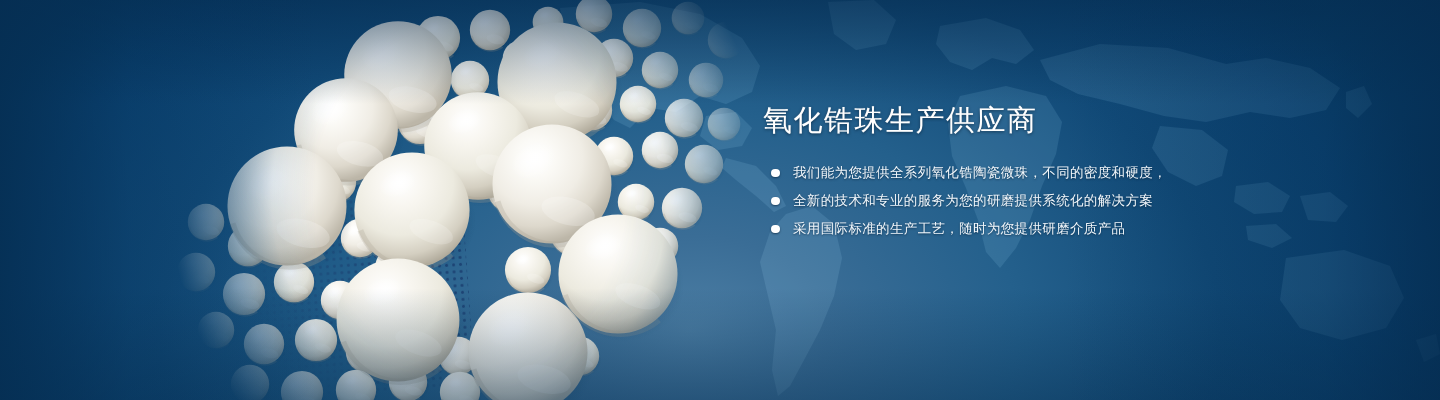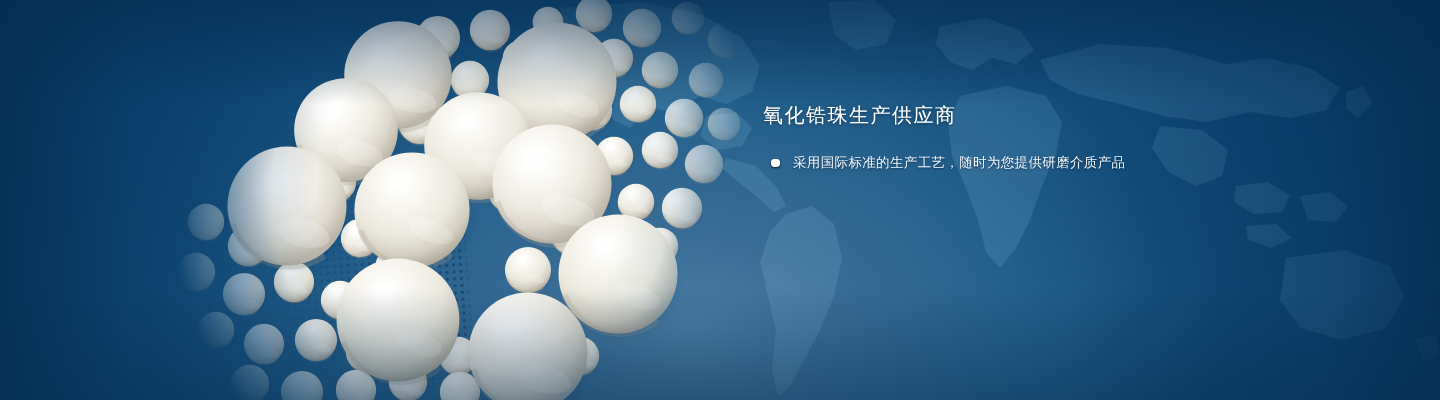--- a/index.html
+++ b/index.html
@@ -64,21 +64,21 @@
   }
   .beads svg{ width:760px; height:400px; display:block; }
 
   
   .copy{
     position:absolute;
     left:763px; top:104px;
     width:470px;
   }
   .title{
-    font-size:20px;
+    font-size:29px;
     line-height:1.15;
     font-weight:400;
     color:#ffffff;
     letter-spacing:1.5px;
     text-shadow:0 1px 3px rgba(2,24,46,.65), 0 0 1px rgba(255,255,255,.35);
     white-space:nowrap;
   }
   .bullets{
     margin-top:25px;
     list-style:none;
@@ -283,22 +283,27 @@
   <div class="bg-vignette"></div>
 
   <div class="copy">
 
     <div class="title">氧化锆珠生产供应商</div>
 
     <ul class="bullets">
 
       <li class="bullet">
         <span class="dot"></span>
+        <span class="bline">我们能为您提供全系列氧化锆陶瓷微珠，不同的密度和硬度，</span>
       </li>
 
+      <li class="bullet">
+        <span class="dot"></span>
+        <span class="bline">全新的技术和专业的服务为您的研磨提供系统化的解决方案</span>
+      </li>
 
       <li class="bullet">
         <span class="dot"></span>
         <span class="bline">采用国际标准的生产工艺，随时为您提供研磨介质产品</span>
       </li>
 
     </ul>
   </div>
 
 </div>

